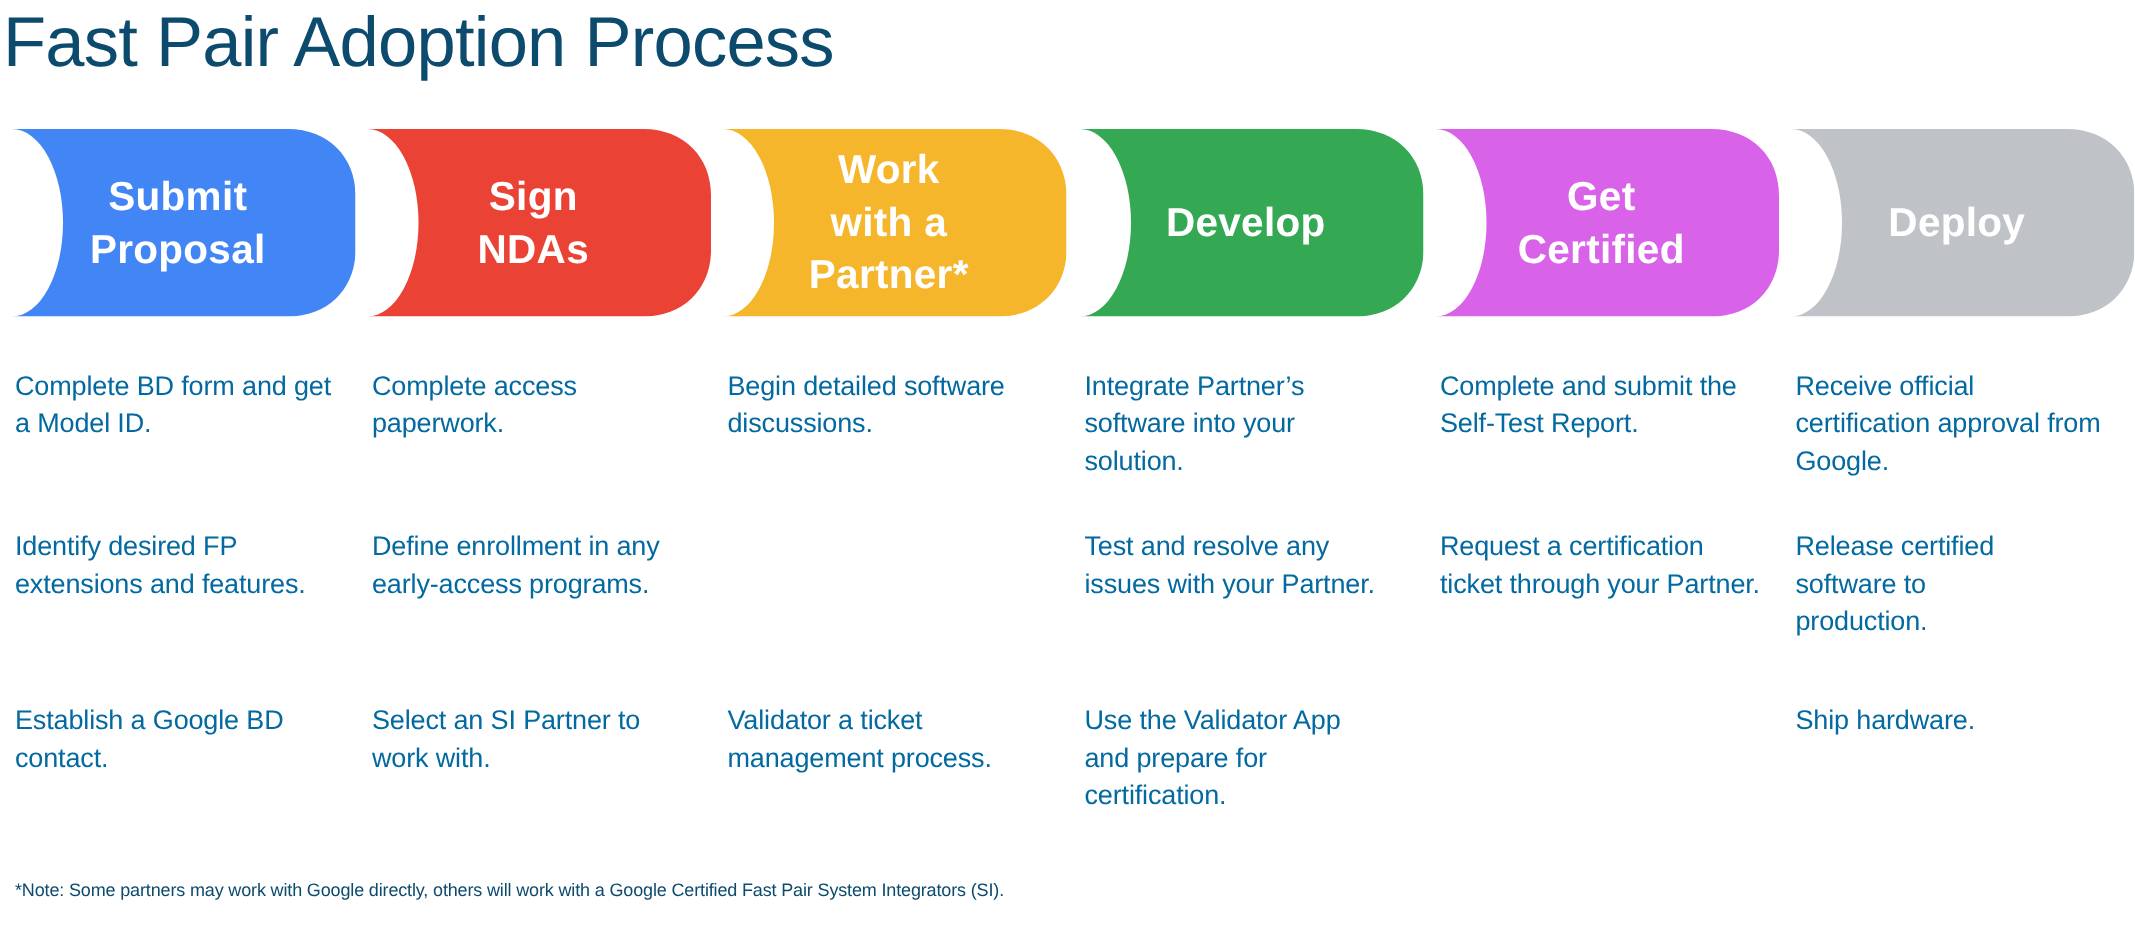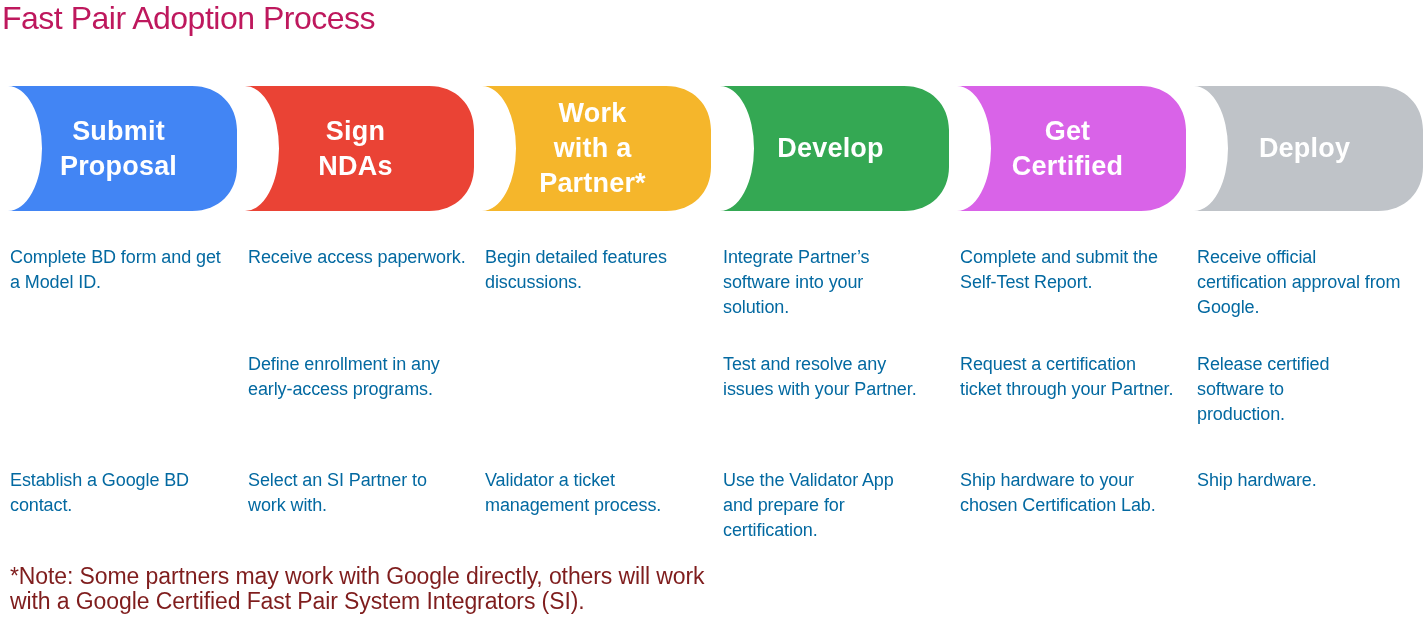--- a/index.html
+++ b/index.html
@@ -13,24 +13,24 @@
     width: 1423px;
     height: 632px;
     background: #ffffff;
     overflow: hidden;
   }
   .page-title {
     position: absolute;
     left: 2px;
     top: 0px;
     margin: 0;
-    font-size: 32px;
+    font-size: 47px;
     font-weight: 400;
     letter-spacing: -0.5px;
-    color: #be185d;
+    color: #0c4a6e;
     white-space: nowrap;
   }
   .stage {
     position: absolute;
     top: 86px;
     width: 237px;
     height: 125px;
   }
   .stage svg {
     position: absolute;
@@ -59,25 +59,25 @@
     position: absolute;
     width: 218px;
     font-size: 18px;
     line-height: 25px;
     color: #0369a1;
     letter-spacing: -0.1px;
   }
   .footnote {
     position: absolute;
     left: 10px;
-    top: 564px;
+    top: 581px;
     width: 705px;
-    font-size: 23px;
+    font-size: 12px;
     line-height: 25px;
-    color: #7f1d1d;
+    color: #0c4a6e;
     letter-spacing: -0.1px;
   }
 </style>
 </head>
 <body>
 
 <div class="canvas">
 
   <h1 class="page-title">Fast Pair Adoption Process</h1>
 
@@ -122,33 +122,33 @@
   </div>
 
   <div class="stage" style="left:1186px">
     <svg width="237" height="125" viewBox="0 0 237 125">
       <path d="M 8,0 H 192 C 219,0 237,19 237,44 V 81 C 237,106 219,125 192,125 H 8 A 34 62.5 0 0 0 8 0 Z" fill="#BFC3C8"></path>
     </svg>
     <div class="stage-label">Deploy</div>
   </div>
 
   <div class="cell" style="left:10px;  top:245px">Complete BD form and get a Model ID.</div>
-  <div class="cell" style="left:248px; top:245px">Receive access paperwork.</div>
-  <div class="cell" style="left:485px; top:245px">Begin detailed features discussions.</div>
+  <div class="cell" style="left:248px; top:245px">Complete access paperwork.</div>
+  <div class="cell" style="left:485px; top:245px">Begin detailed software discussions.</div>
   <div class="cell" style="left:723px; top:245px; width:200px">Integrate Partner’s software into your solution.</div>
   <div class="cell" style="left:960px; top:245px">Complete and submit the Self-Test Report.</div>
   <div class="cell" style="left:1197px;top:245px; width:210px">Receive official certification approval from Google.</div>
 
+  <div class="cell" style="left:10px;  top:352px; width:200px">Identify desired FP extensions and features.</div>
   <div class="cell" style="left:248px; top:352px; width:200px">Define enrollment in any early-access programs.</div>
   <div class="cell" style="left:723px; top:352px; width:195px">Test and resolve any issues with your Partner.</div>
   <div class="cell" style="left:960px; top:352px">Request a certification ticket through your Partner.</div>
   <div class="cell" style="left:1197px;top:352px; width:170px">Release certified software to production.</div>
 
   <div class="cell" style="left:10px;  top:468px">Establish a Google BD contact.</div>
   <div class="cell" style="left:248px; top:468px; width:205px">Select an SI Partner to work with.</div>
   <div class="cell" style="left:485px; top:468px">Validator a ticket management process.</div>
   <div class="cell" style="left:723px; top:468px; width:200px">Use the Validator App and prepare for certification.</div>
-  <div class="cell" style="left:960px; top:468px; width:205px">Ship hardware to your chosen Certification Lab.</div>
   <div class="cell" style="left:1197px;top:468px">Ship hardware.</div>
 
   <div class="footnote">*Note: Some partners may work with Google directly, others will work with a Google Certified Fast Pair System Integrators (SI).</div>
 
 </div>
 
 </body></html>

